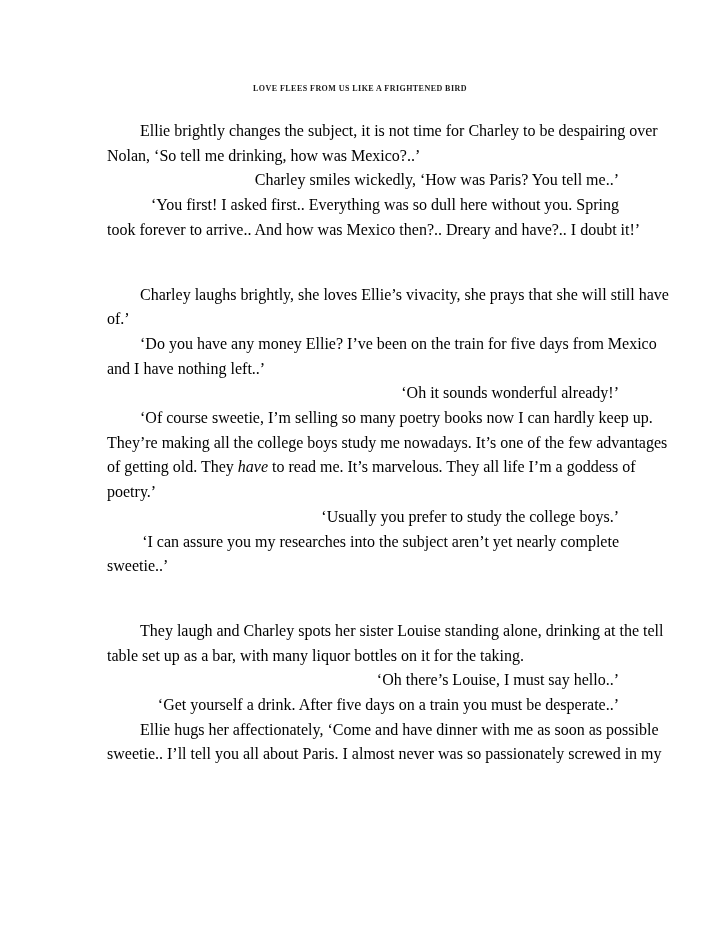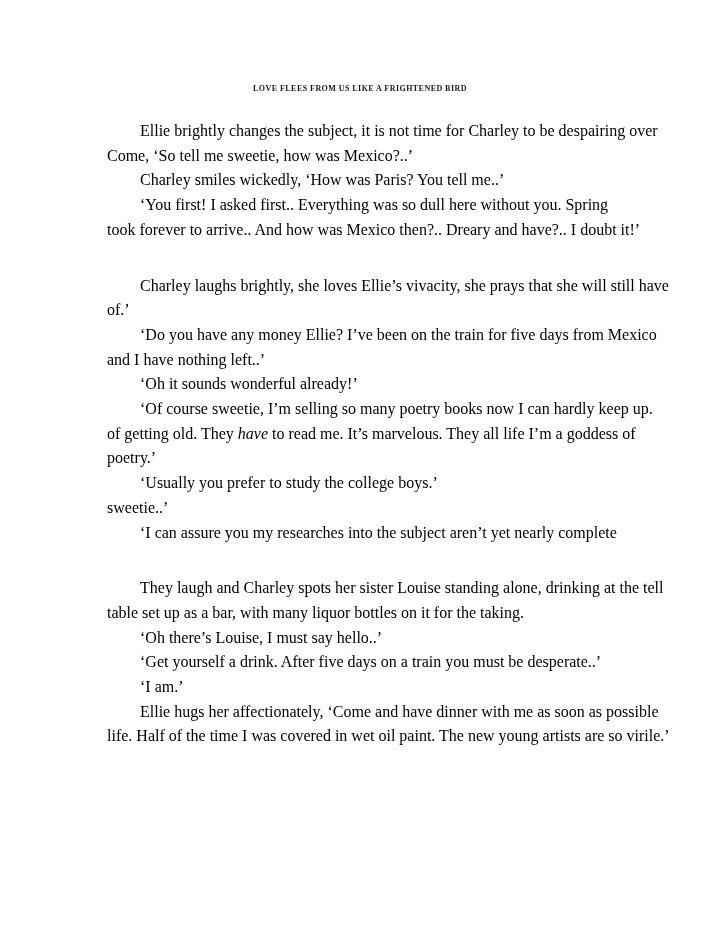--- a/index.html
+++ b/index.html
@@ -33,39 +33,40 @@
     left: 107px;
     width: 512px;
     font-size: 16px;
     line-height: 24.7px;
   }
   p.para {
     margin: 0;
     padding: 0;
   }
   p.para.gap {
-    margin-top: 31px;
+    margin-top: 40px;
   }
   .line {
     display: block;
     white-space: nowrap;
   }
   .line.first {
     padding-left: 33px;
+    text-align: right;
   }
 </style>
 </head>
 <body>
 
 <div class="page">
   <div class="page-header">LOVE FLEES FROM US LIKE A FRIGHTENED BIRD</div>
   <div class="content">
       <p class="para">
         <span class="line first"><span>Ellie brightly changes the subject, it is not time for Charley to be despairing over</span></span>
-        <span class="line"><span>Come, ‘So tell me sweetie, how was Mexico?..’</span></span>
+        <span class="line"><span>Nolan, ‘So tell me drinking, how was Mexico?..’</span></span>
       </p>
       <p class="para">
         <span class="line first"><span>Charley smiles wickedly, ‘How was Paris? You tell me..’</span></span>
       </p>
       <p class="para">
         <span class="line first"><span>‘You first! I asked first.. Everything was so dull here without you. Spring</span></span>
         <span class="line"><span>took forever to arrive.. And how was Mexico then?.. Dreary and have?.. I doubt it!’</span></span>
       </p>
       <p class="para gap">
         <span class="line first"><span>Charley laughs brightly, she loves Ellie’s vivacity, she prays that she will still have</span></span>
@@ -73,41 +74,39 @@
       </p>
       <p class="para">
         <span class="line first"><span>‘Do you have any money Ellie? I’ve been on the train for five days from Mexico</span></span>
         <span class="line"><span>and I have nothing left..’</span></span>
       </p>
       <p class="para">
         <span class="line first"><span>‘Oh it sounds wonderful already!’</span></span>
       </p>
       <p class="para">
         <span class="line first"><span>‘Of course sweetie, I’m selling so many poetry books now I can hardly keep up.</span></span>
+        <span class="line"><span>They’re making all the college boys study me nowadays. It’s one of the few advantages</span></span>
         <span class="line"><span>of getting old. They </span><i>have</i><span> to read me. It’s marvelous. They all life I’m a goddess of</span></span>
         <span class="line"><span>poetry.’</span></span>
       </p>
       <p class="para">
         <span class="line first"><span>‘Usually you prefer to study the college boys.’</span></span>
       </p>
       <p class="para">
+        <span class="line first"><span>‘I can assure you my researches into the subject aren’t yet nearly complete</span></span>
         <span class="line"><span>sweetie..’</span></span>
-        <span class="line first"><span>‘I can assure you my researches into the subject aren’t yet nearly complete</span></span>
       </p>
       <p class="para gap">
         <span class="line first"><span>They laugh and Charley spots her sister Louise standing alone, drinking at the tell</span></span>
         <span class="line"><span>table set up as a bar, with many liquor bottles on it for the taking.</span></span>
       </p>
       <p class="para">
         <span class="line first"><span>‘Oh there’s Louise, I must say hello..’</span></span>
       </p>
       <p class="para">
         <span class="line first"><span>‘Get yourself a drink. After five days on a train you must be desperate..’</span></span>
       </p>
       <p class="para">
-        <span class="line first"><span>‘I am.’</span></span>
-      </p>
-      <p class="para">
         <span class="line first"><span>Ellie hugs her affectionately, ‘Come and have dinner with me as soon as possible</span></span>
-        <span class="line"><span>life. Half of the time I was covered in wet oil paint. The new young artists are so virile.’</span></span>
+        <span class="line"><span>sweetie.. I’ll tell you all about Paris. I almost never was so passionately screwed in my</span></span>
       </p>
     </div>
 </div>
 
 </body></html>

